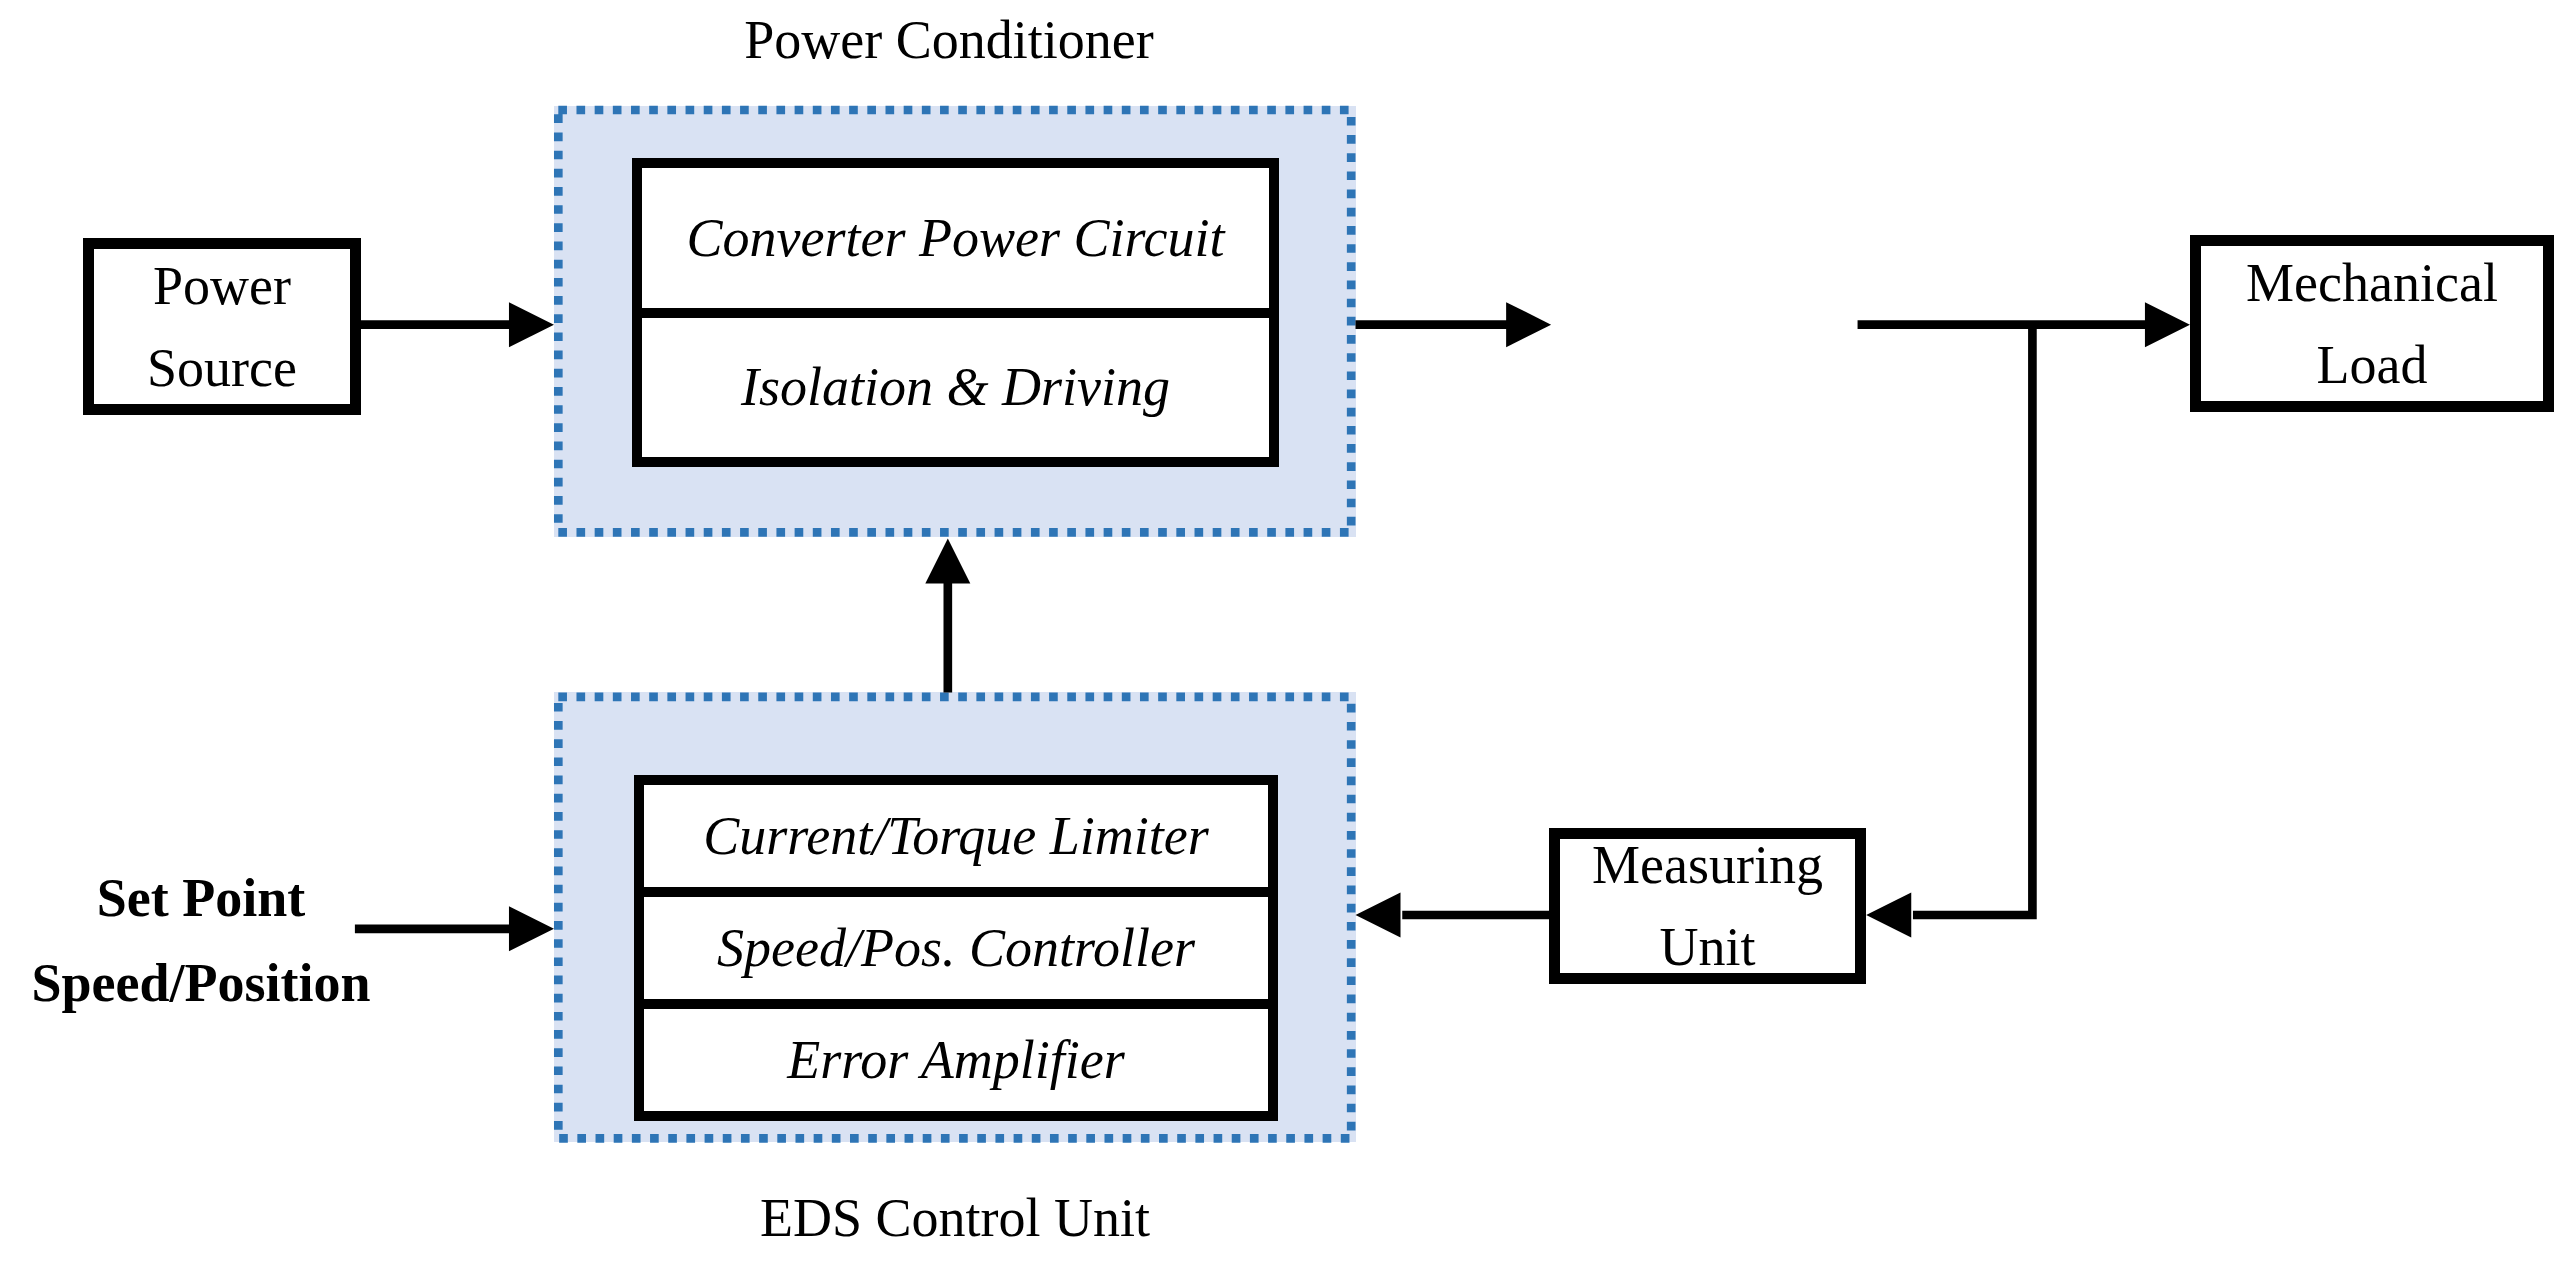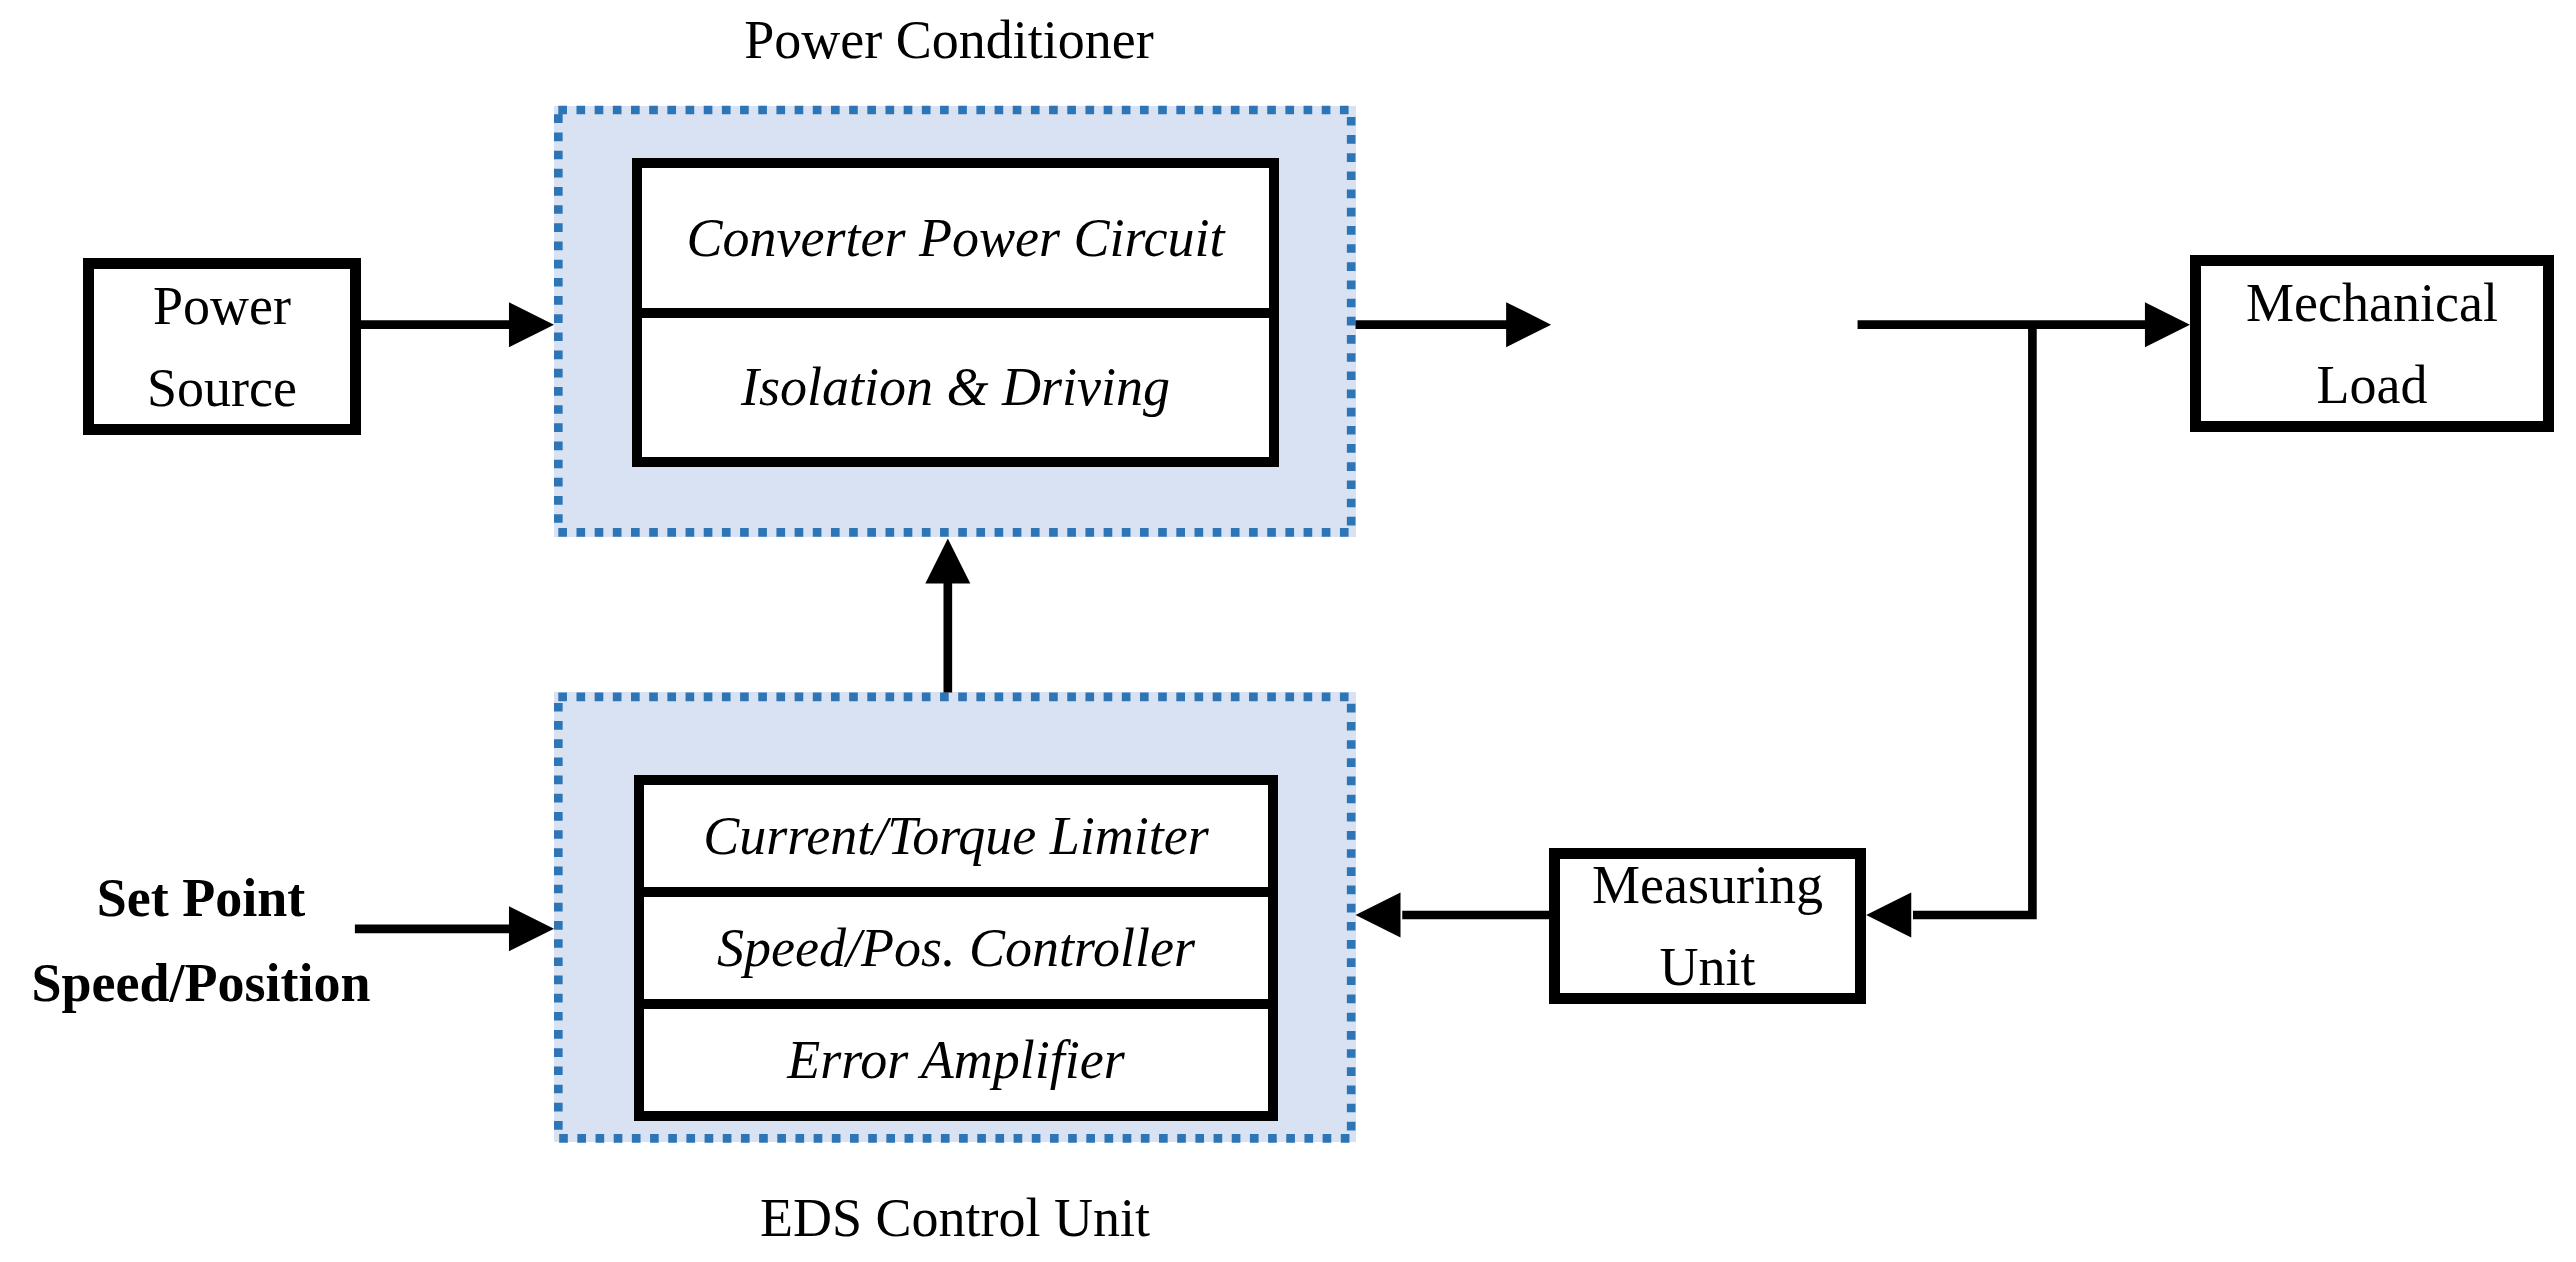--- a/index.html
+++ b/index.html
@@ -62,21 +62,20 @@
     border: 11.3px solid var(--line);
     display: flex;
     flex-direction: column;
     align-items: center;
     justify-content: center;
     text-align: center;
     font-size: 54px;
     line-height: 82px;
     white-space: nowrap;
     z-index: 2;
-    margin-top: 20px;
   }
   .block span { display: block; }
 
   .free-label {
     position: absolute;
     text-align: center;
     font-size: 54px;
     line-height: 85px;
     white-space: nowrap;
     z-index: 2;

